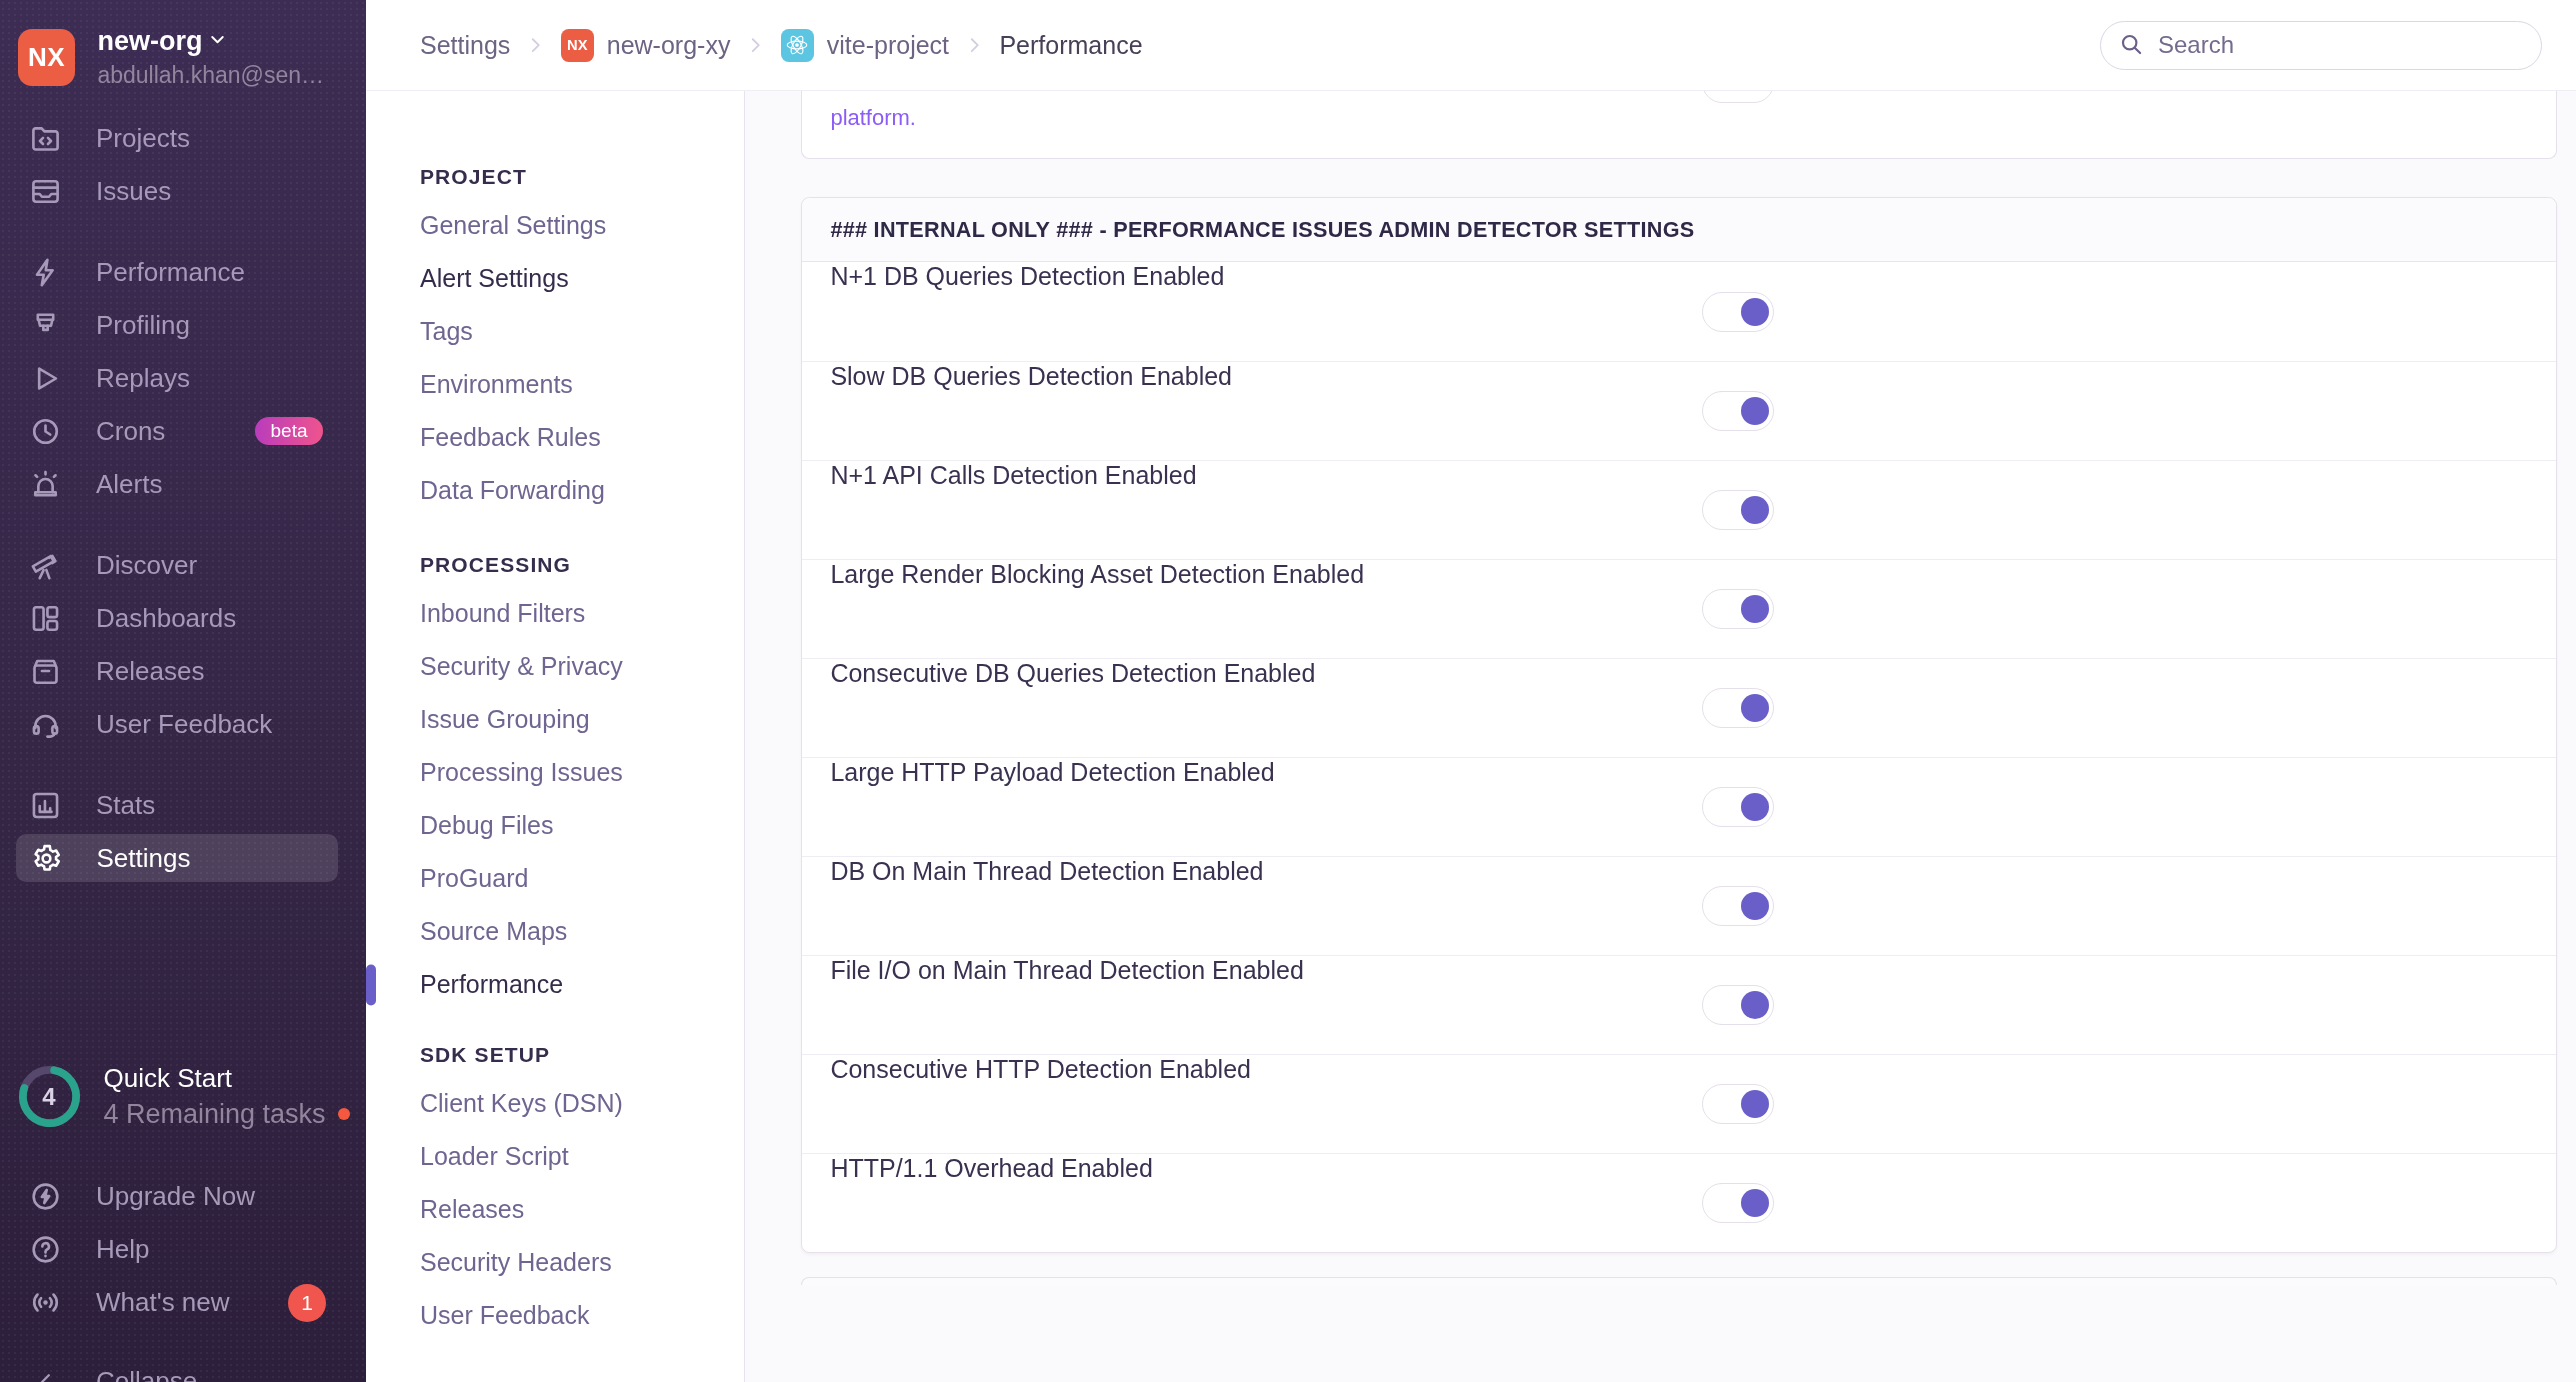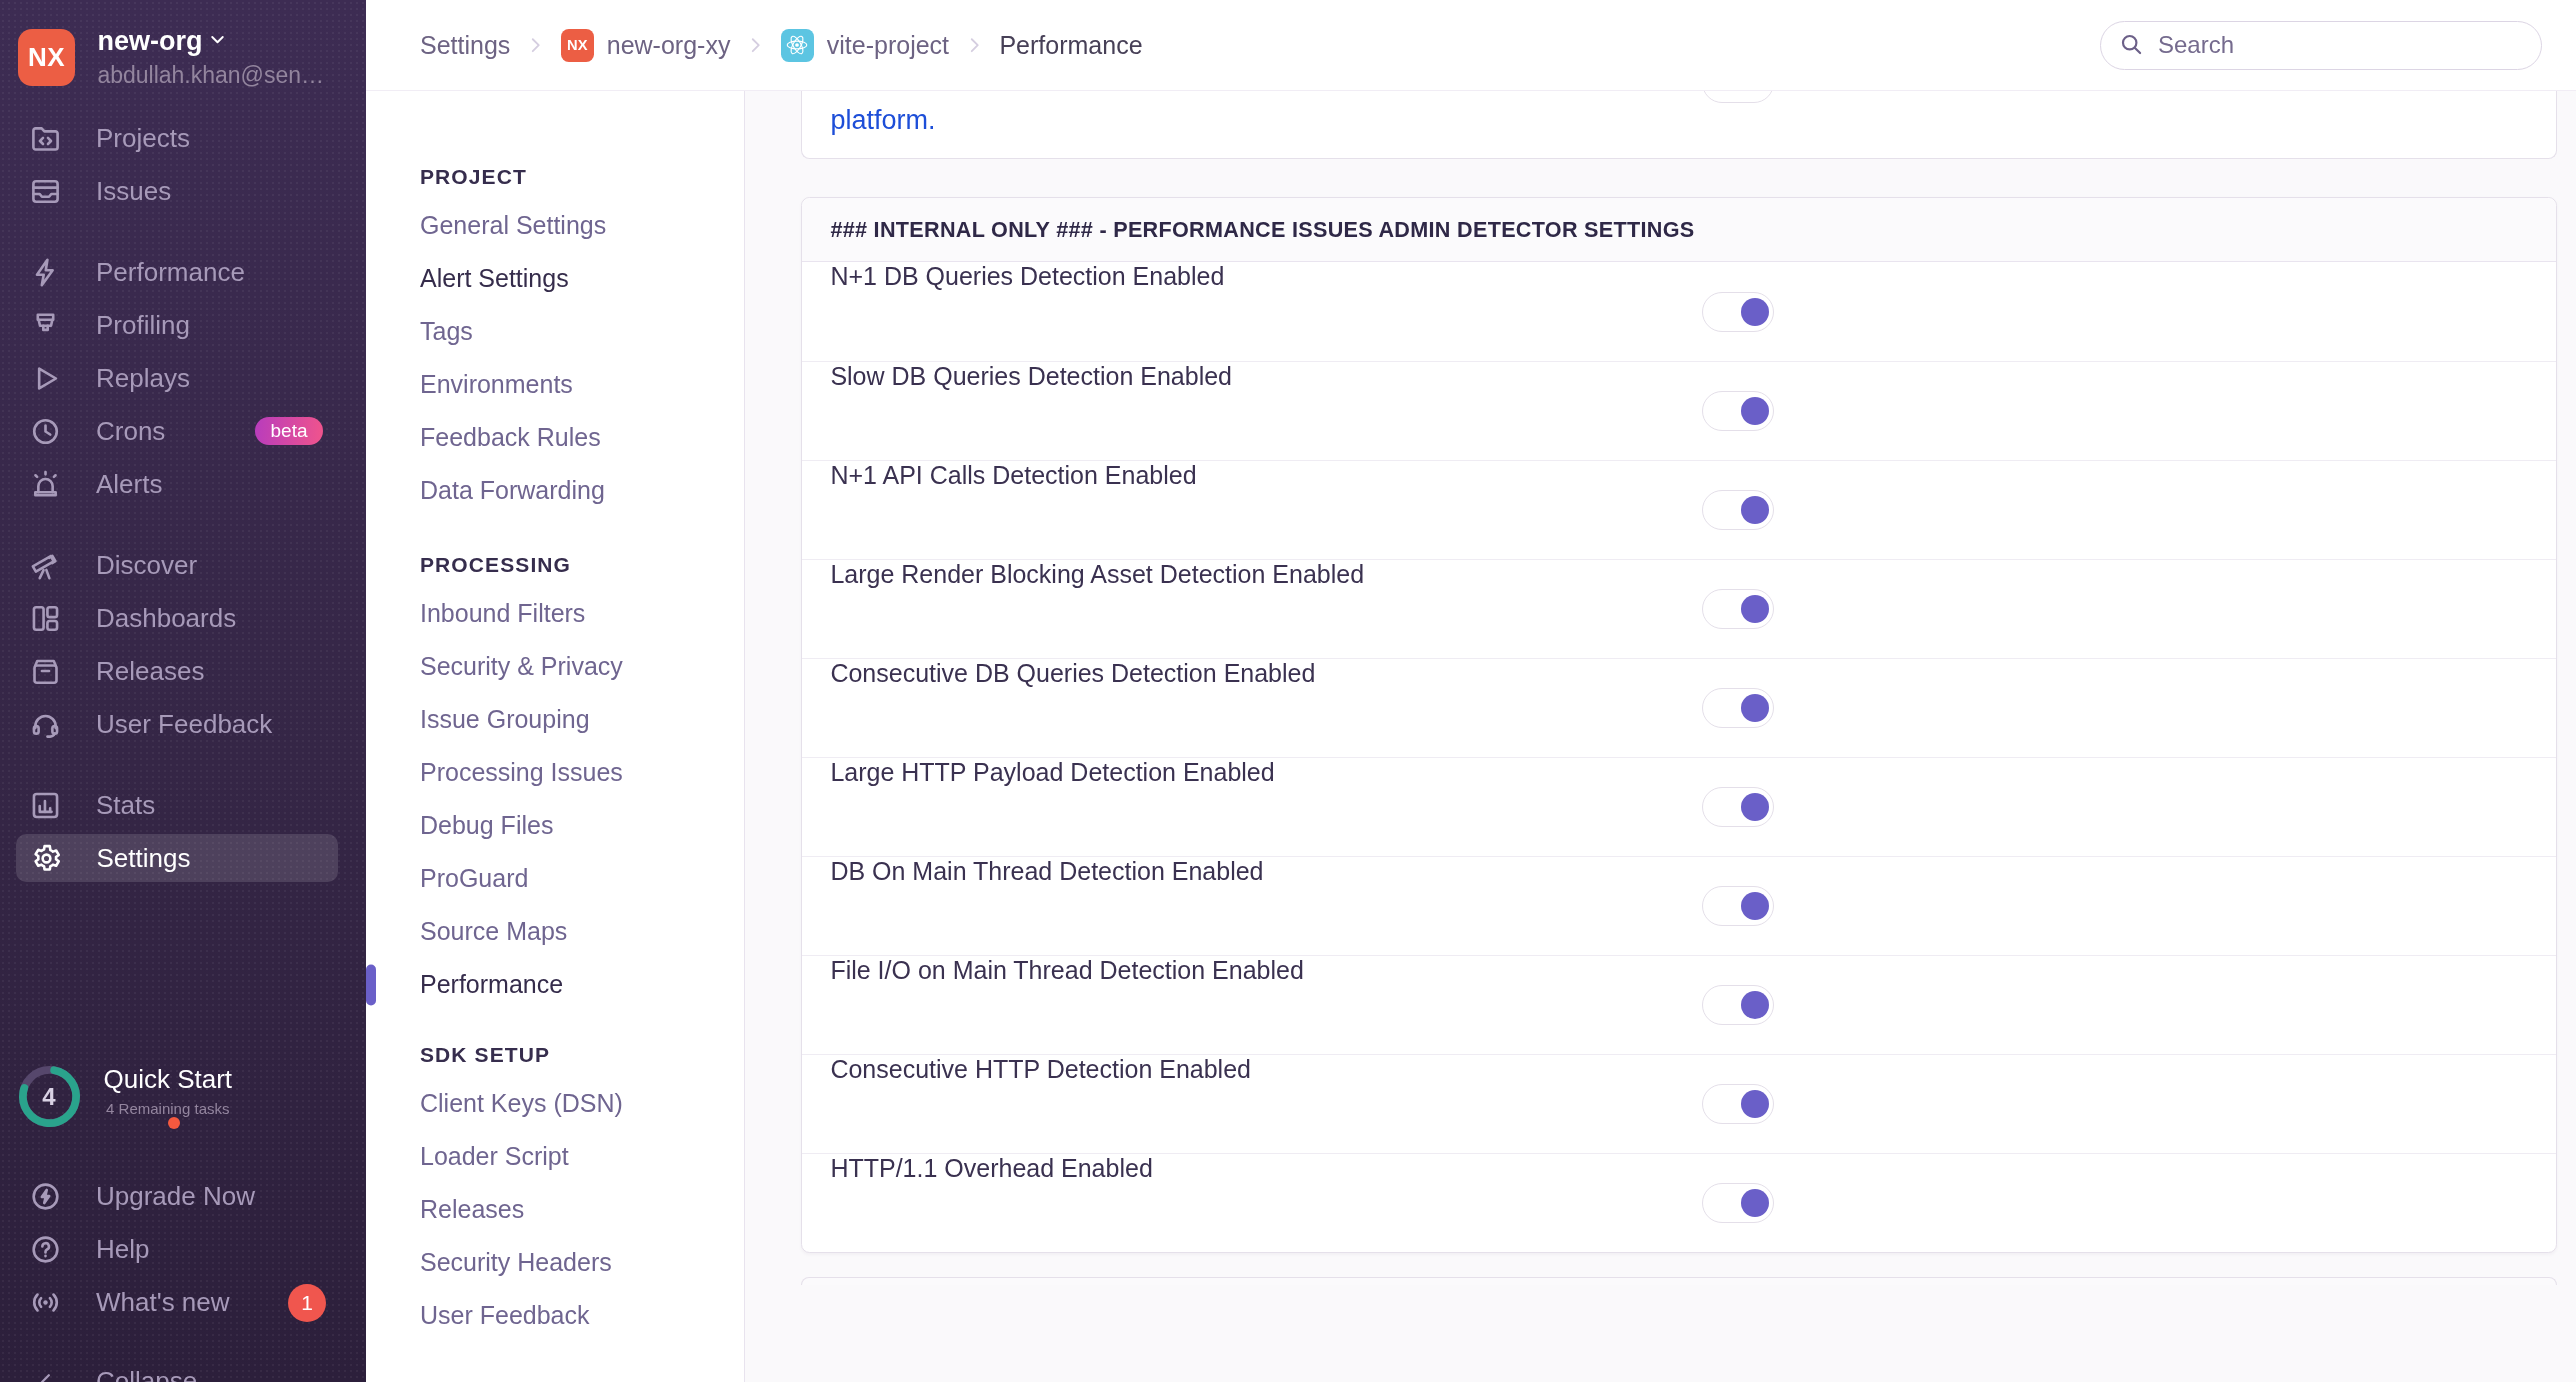--- a/index.html
+++ b/index.html
@@ -30,21 +30,21 @@
     background:rgba(255,255,255,0.13);color:#fff;}
   .beta-pill{margin-left:auto;margin-right:43px;height:28px;padding:0 15.5px;border-radius:14px;
     background:linear-gradient(95deg,#b83cbd,#f0548c);color:#fff;font-size:19px;
     display:flex;align-items:center;font-weight:500;}
   .sfooter-qs{position:absolute;left:15.5px;top:1063px;display:flex;align-items:center;z-index:1;cursor:pointer;}
   .qs-ring{position:relative;width:67px;height:67px;flex:0 0 67px;}
   .qs-count{position:absolute;inset:0;display:flex;align-items:center;justify-content:center;
     font-size:24px;font-weight:600;color:#d9d1e4;}
   .qs-meta{margin-left:21px;}
   .qs-title{font-size:26px;color:#fff;font-weight:500;}
-  .qs-sub{font-size:15px;color:#93859e;margin-top:4.3px;display:flex;align-items:center;white-space:nowrap;flex-direction:column;}
+  .qs-sub{font-size:27px;color:#93859e;margin-top:4.3px;display:flex;align-items:center;white-space:nowrap;}
   .qs-dot{width:12px;height:12px;border-radius:50%;background:#f4593f;margin-left:12px;}
   .sfooter-items{position:absolute;left:0;right:0;top:1170px;z-index:1;}
   .badge-count{margin-left:auto;margin-right:40px;width:38px;height:38px;border-radius:50%;
     background:#f0564e;color:#fff;font-size:21px;display:flex;align-items:center;justify-content:center;}
   .collapse-wrap{position:absolute;left:0;right:0;top:1355px;z-index:1;}
   .collapse-wrap .picon svg{width:26px;height:26px;}
 
   
   .right{flex:1;display:flex;flex-direction:column;height:100%;min-width:0;}
   .topbar{flex:0 0 91px;height:91px;background:#fff;display:flex;align-items:center;
@@ -71,21 +71,21 @@
   .sn-item{height:53px;display:flex;align-items:center;font-size:25px;color:#6f6590;cursor:pointer;
     position:relative;white-space:nowrap;}
   .sn-item.dark{color:#352c4b;}
   .sn-item.active{color:#352c4b;}
   .sn-item.active::before{content:"";position:absolute;left:-54px;top:50%;transform:translateY(-50%);
     width:9.5px;height:41px;border-radius:5.2px;background:#6a5fc8;}
 
   .content{flex:1;min-width:0;padding:0 19px 0 56px;background:#faf9fb;}
   .partial-card{position:relative;height:68px;background:#fff;border:0.9px solid #e5e0ea;border-top:none;
     border-radius:0 0 8.6px 8.6px;overflow:hidden;}
-  .tail-text{position:absolute;left:28.4px;top:14px;font-size:27px;color:#1d4ed8;}
+  .tail-text{position:absolute;left:28.4px;top:14px;font-size:22px;color:#8b5cf6;}
   .cut-toggle{position:absolute;left:900px;top:-28px;width:72px;height:40px;border:1.7px solid #e4dfe9;
     border-radius:20px;background:#fff;}
   .panel{margin-top:38px;background:#fff;border:0.9px solid #e5e0ea;border-radius:8.6px;
     box-shadow:0 1.7px 3.4px rgba(45,32,66,0.04);}
   .panel-header{height:64px;display:flex;align-items:center;padding-left:28.4px;background:#fbfafc;
     border-bottom:0.9px solid #e9e4ef;border-radius:8.6px 8.6px 0 0;font-size:21.6px;font-weight:700;
     color:#2f2847;letter-spacing:0.3px;}
   .drow{position:relative;height:99px;display:flex;align-items:flex-start;padding-left:28.4px;}
   .drow+.drow{border-top:0.9px solid #efecf3;}
   .drow-label{font-size:25px;color:#3a3150;}

